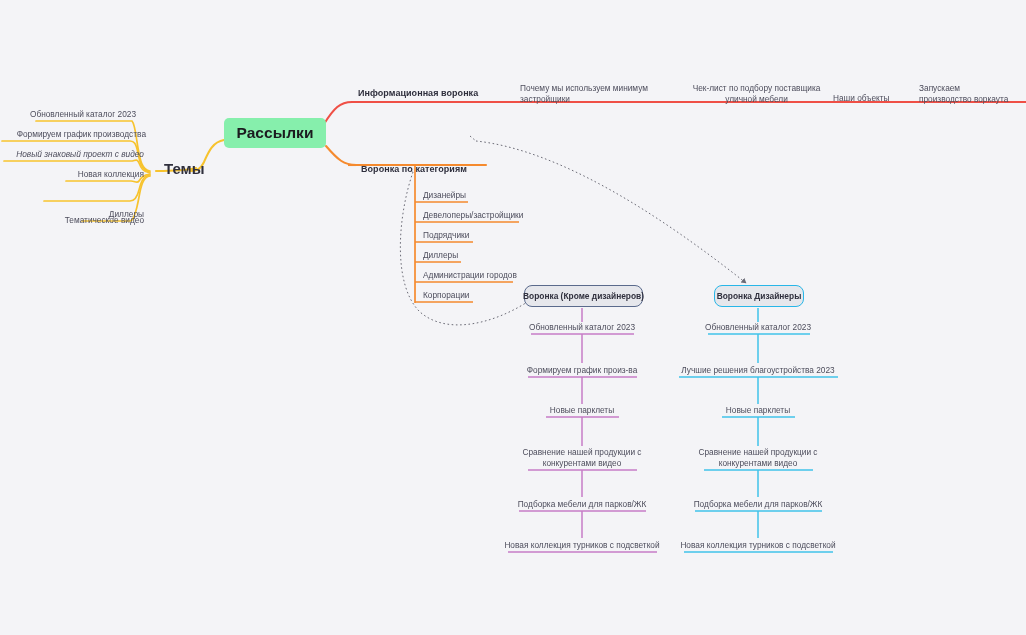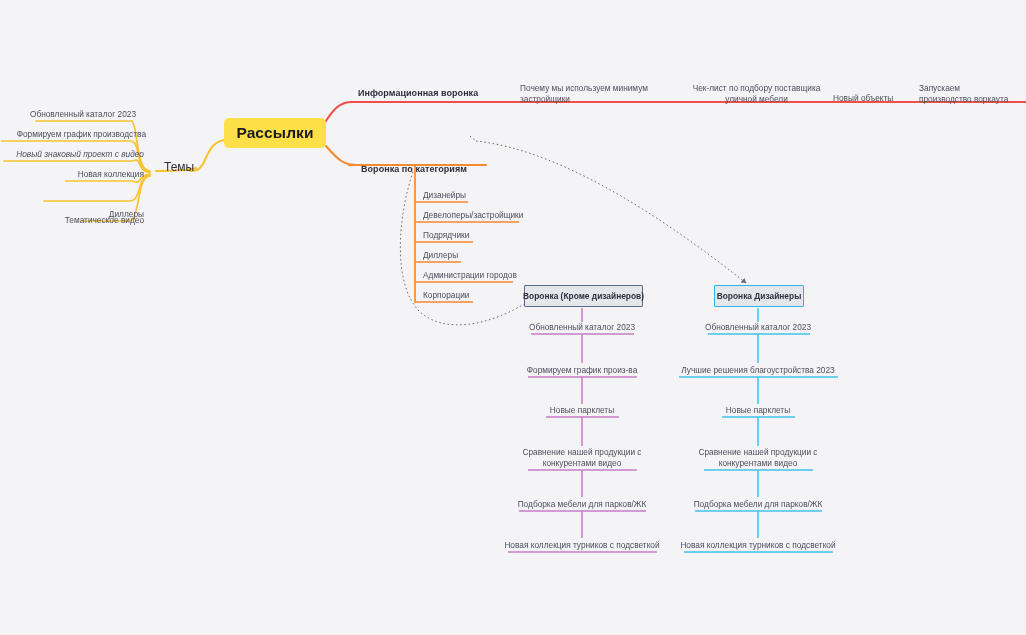--- a/index.html
+++ b/index.html
@@ -26,21 +26,21 @@
     height: 635px;
     pointer-events: none;
   }
   
   .root-box {
     position: absolute;
     left: 224px;
     top: 118px;
     width: 102px;
     height: 30px;
-    background: #fde047;
+    background: #86efac;
     border-radius: 5px;
     display: flex;
     align-items: center;
     justify-content: center;
     font-size: 15.5px;
     font-weight: bold;
     color: #1b1b1f;
     letter-spacing: 0.1px;
     z-index: 6;
   }
@@ -51,40 +51,40 @@
     font-size: 9px;
     color: #2f2f3d;
     white-space: nowrap;
     letter-spacing: 0.05px;
   }
   
   .themes-label {
     position: absolute;
     left: 164px;
     top: 160px;
-    font-weight: normal;
-    font-size: 12px;
+    font-weight: bold;
+    font-size: 15px;
     color: #2f2f3d;
   }
   
   .leaf {
     position: absolute;
     font-size: 8.3px;
     color: #4d4d5c;
     line-height: 11px;
     white-space: nowrap;
   }
   .leaf.r {
     text-align: right;
   }
   
   .fnode {
     position: absolute;
     background: #e6e7ec;
-    border-radius: 1px;
+    border-radius: 8px;
     font-size: 8.4px;
     font-weight: bold;
     color: #2f2f3d;
     display: flex;
     align-items: center;
     justify-content: center;
     white-space: nowrap;
     z-index: 5;
   }
   .fnode.dark {
@@ -202,21 +202,21 @@
 
   <div class="leaf2" style="left:520px; top:83px; width:150px; text-align:left;">
     <div>Почему мы используем минимум</div>
     <div>застройщики</div>
   </div>
   <div class="leaf2" style="left:679px; top:83px; width:155px; text-align:center;">
     <div>Чек-лист по подбору поставщика</div>
     <div>уличной мебели</div>
   </div>
   <div class="leaf2" style="left:833px; top:93px; width:80px; text-align:left;">
-    <div>Новый объекты</div>
+    <div>Наши объекты</div>
   </div>
   <div class="leaf2" style="left:919px; top:83px; width:110px; text-align:left;">
     <div>Запускаем</div>
     <div>производство воркаута</div>
   </div>
 
   <div class="branch-title" style="left:361px; top:150px;margin-top:14px;">Воронка по категориям</div>
 
   <div class="leaf" style="left:423px; top:190px;">Дизанейры</div>
   <div class="leaf" style="left:423px; top:210px;">Девелоперы/застройщики</div>

